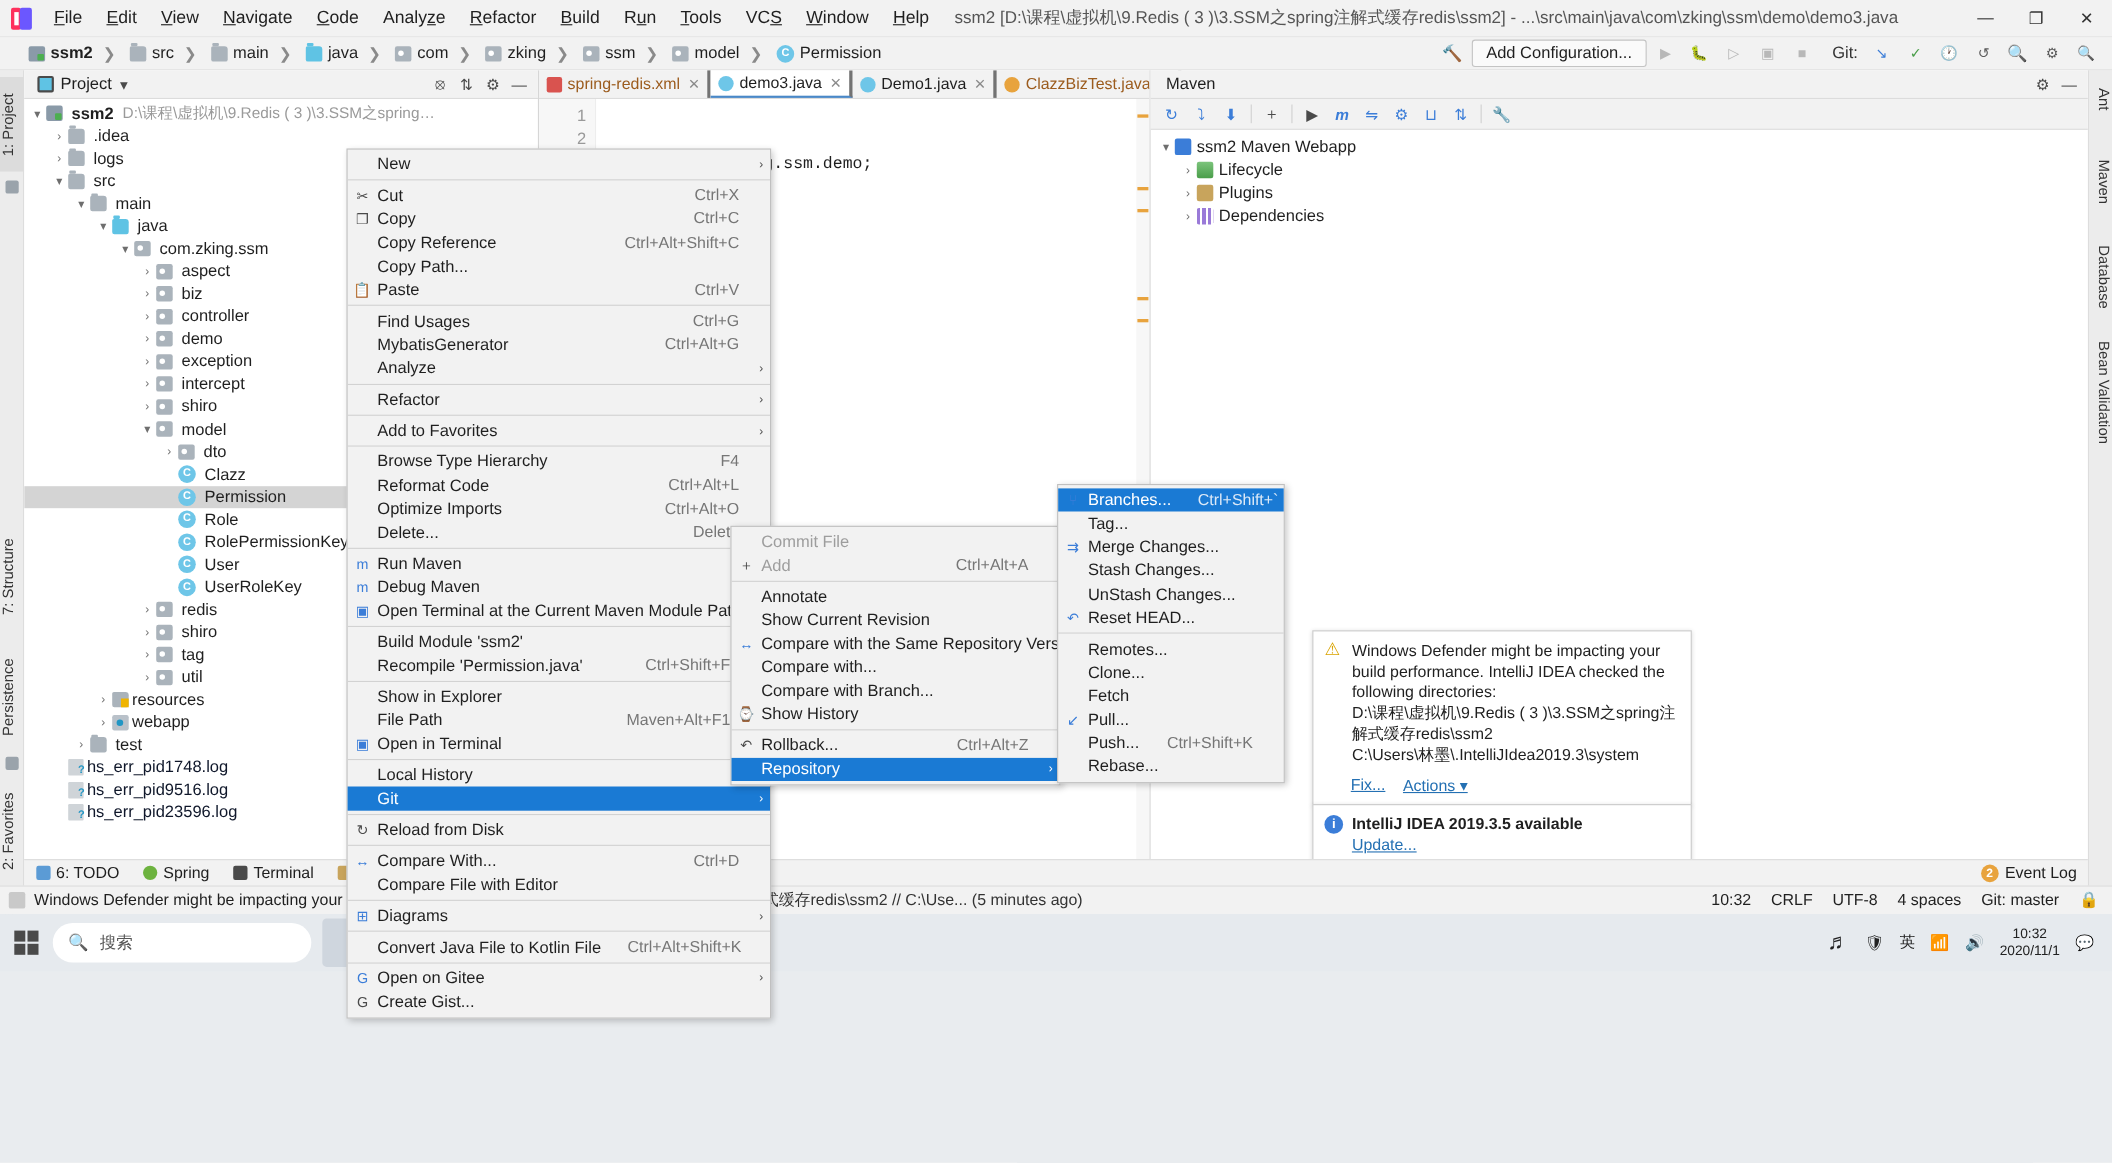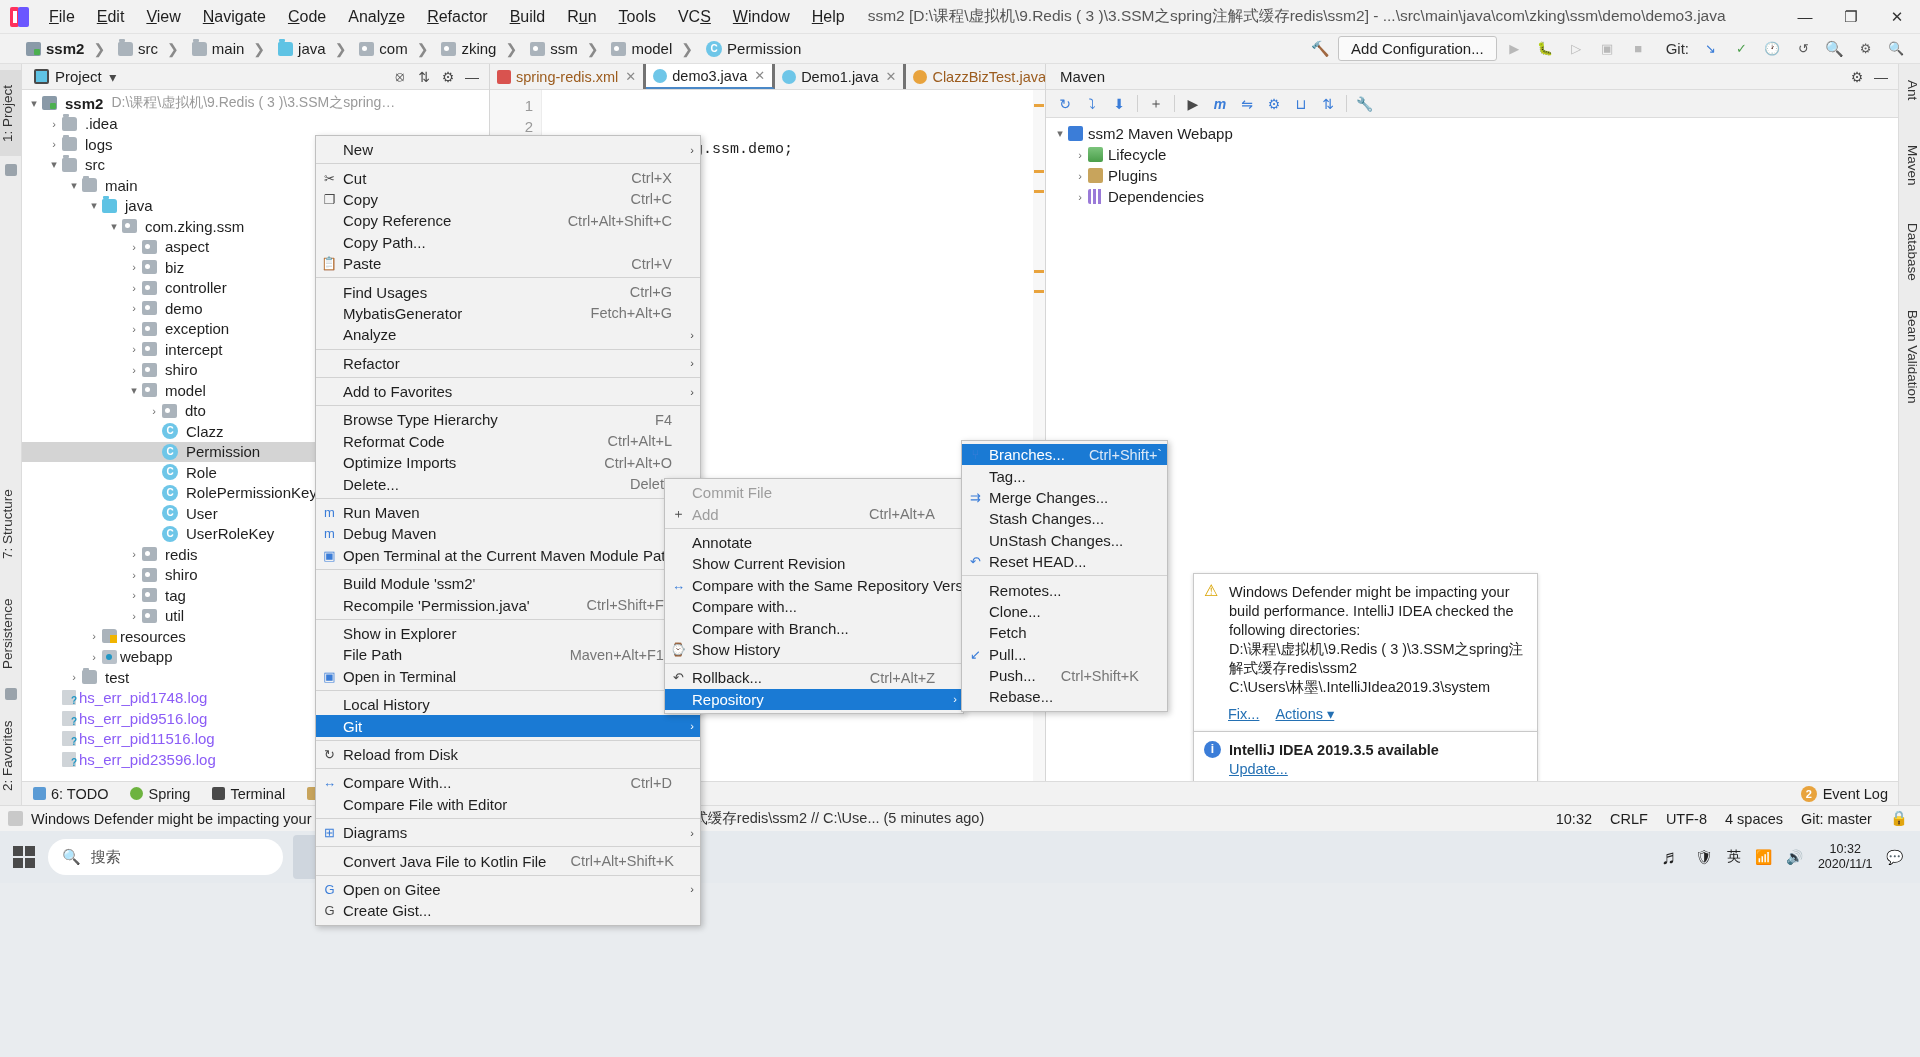--- a/index.html
+++ b/index.html
@@ -69,21 +69,21 @@
   .phbtns { margin-left:auto; display:flex; align-items:center; gap:2px; padding-right:2px;}
   .phb { width:22px;height:22px;display:flex;align-items:center;justify-content:center;color:#4a4a4a;font-size:14px;}
   .tree { padding-top:3px; font-size:15px; overflow:hidden; height:690px;}
   .trow { height:20.5px; display:flex; align-items:center; white-space:nowrap; padding-left:4px;}
   .trow.sel { background:#d4d4d4; }
   .arr { width:16px; text-align:center; color:#6e6e6e; font-size:11px; flex:none;}
   .tlabel{ margin-left:3px; }
   .tsub { color:#9a9a9a; margin-left:8px; font-size:14px;}
   .logico{ width:14px;height:15px;background:#cfd4d8;border-radius:1px;position:relative;flex:none;}
   .logico:after{content:"?";position:absolute;right:-1px;bottom:-1px;color:#2196c4;font-size:10px;font-weight:bold;}
-  .logtxt{ color:#8b5cf6; }
+  .logtxt{ color:#0f172a; }
   .resico{width:15px;height:14px;background:#aab3bb;border-radius:1.5px 3px 2px 2px;position:relative;flex:none;}
   .resico:after{content:"";position:absolute;right:0;bottom:0;width:7px;height:8px;background:#f0b400;}
   .webico{width:15px;height:14px;background:#b9c1c9;border-radius:2px;position:relative;flex:none;}
   .webico:after{content:"";position:absolute;left:4px;top:4px;width:6px;height:6px;background:#2196c4;border-radius:50%;}
 
   
   .editor { position:absolute; left:490px; top:64px; width:555px; height:717px; background:#fff; }
   .tabs { height:26px; background:#f2f2f2; display:flex; align-items:stretch; border-bottom:1px solid #dcdcdc;}
   .tab { display:flex; align-items:center; padding:0 7px; font-size:14.5px; color:#1f1f1f; border-right:3px solid #737373; white-space:nowrap;}
   .tab.active { background:#fff; border-bottom:2px solid #4a88c7;}
@@ -442,25 +442,20 @@
             <span class="tlabel logtxt">hs_err_pid1748.log</span>
           </div>
           <div class="trow" style="padding-left: 24px;">
             <span class="arr"></span>
             <span class="logico"></span>
             <span class="tlabel logtxt">hs_err_pid9516.log</span>
           </div>
           <div class="trow" style="padding-left: 24px;">
             <span class="arr"></span>
             <span class="logico"></span>
-            <span class="tlabel logtxt">hs_err_pid11516.log</span>
-          </div>
-          <div class="trow" style="padding-left: 24px;">
-            <span class="arr"></span>
-            <span class="logico"></span>
             <span class="tlabel logtxt">hs_err_pid23596.log</span>
           </div>
         </div>
     </div>
   </div>
 
   <div class="editor">
     <div class="tabs">
       <div class="tab">
         <span class="tabi" style="background:#d9534f;"></span>
@@ -633,21 +628,21 @@
       <div class="msep"></div>
       <div class="mrow">
         <span class="micon" style="color:#4a4a4a"></span>
         <span class="mlbl">Find Usages</span>
         <span class="macc">Ctrl+G</span>
         <span class="marrow"></span>
       </div>
       <div class="mrow">
         <span class="micon" style="color:#4a4a4a"></span>
         <span class="mlbl">MybatisGenerator</span>
-        <span class="macc">Fetch+Alt+G</span>
+        <span class="macc">Ctrl+Alt+G</span>
         <span class="marrow"></span>
       </div>
       <div class="mrow">
         <span class="micon" style="color:#4a4a4a"></span>
         <span class="mlbl">Analyze</span>
         <span class="marrow">›</span>
       </div>
       <div class="msep"></div>
       <div class="mrow">
         <span class="micon" style="color:#4a4a4a"></span>

